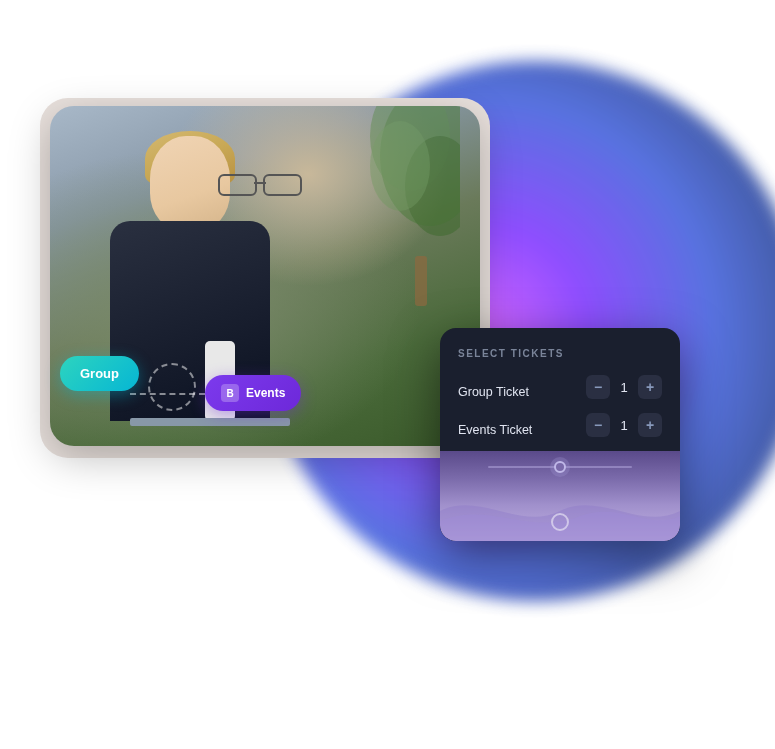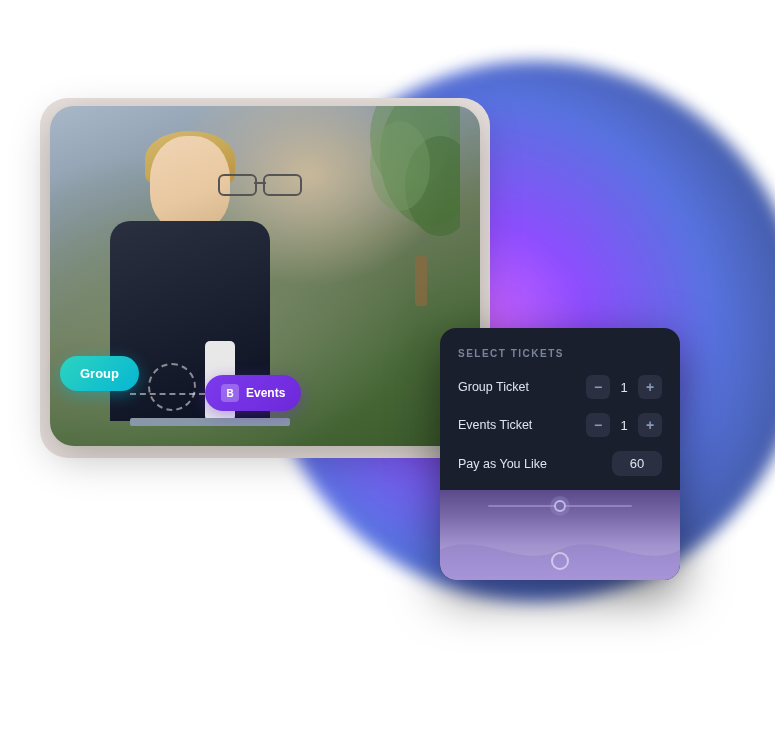--- a/index.html
+++ b/index.html
@@ -180,21 +180,21 @@
       color: #7a8499;
       font-size: 10px;
       font-weight: 700;
       letter-spacing: 1.5px;
       text-transform: uppercase;
       margin-bottom: 16px;
     }
 
     .ticket-row {
       display: flex;
-      align-items: center;
+      align-items: flex-end;
       justify-content: space-between;
       margin-bottom: 14px;
       gap: 12px;
     }
 
     .ticket-label {
       color: #e0e4f0;
       font-size: 12.5px;
       font-weight: 400;
     }
@@ -425,24 +425,20 @@
 
     <div class="ticket-row">
       <span class="ticket-label">Events Ticket</span>
       <div class="stepper">
         <button class="stepper-btn">−</button>
         <span class="stepper-value">1</span>
         <button class="stepper-btn">+</button>
       </div>
     </div>
 
-    <div class="ticket-row">
-      <span class="ticket-label">Pay as You Like</span>
-      <div class="pay-input">60</div>
-    </div>
 
     <div class="ticket-bottom">
       <div class="slider-line"></div>
       <div class="slider-dot"></div>
       <svg class="wave-shape" viewBox="0 0 240 60" xmlns="http://www.w3.org/2000/svg">
         <path d="M0,30 C40,10 80,50 120,30 C160,10 200,50 240,30 L240,60 L0,60 Z" fill="rgba(140,120,200,0.4)"></path>
         <path d="M0,40 C50,20 90,55 140,35 C180,20 210,50 240,35 L240,60 L0,60 Z" fill="rgba(160,140,220,0.3)"></path>
       </svg>
       <div class="bottom-circle"></div>
     </div>

